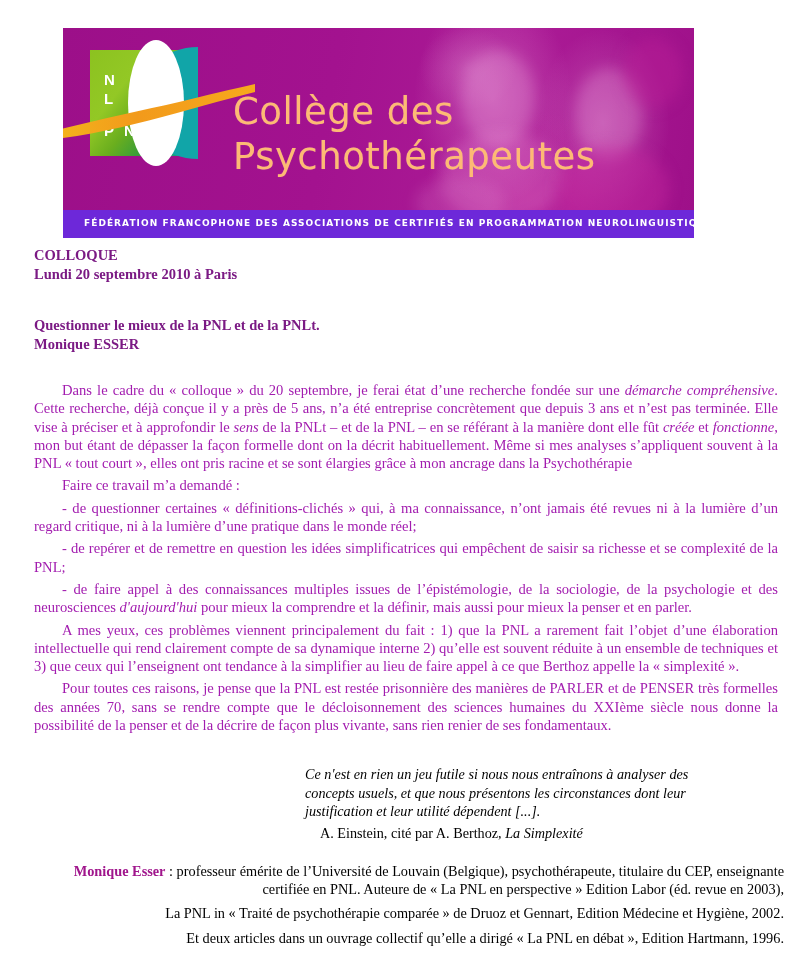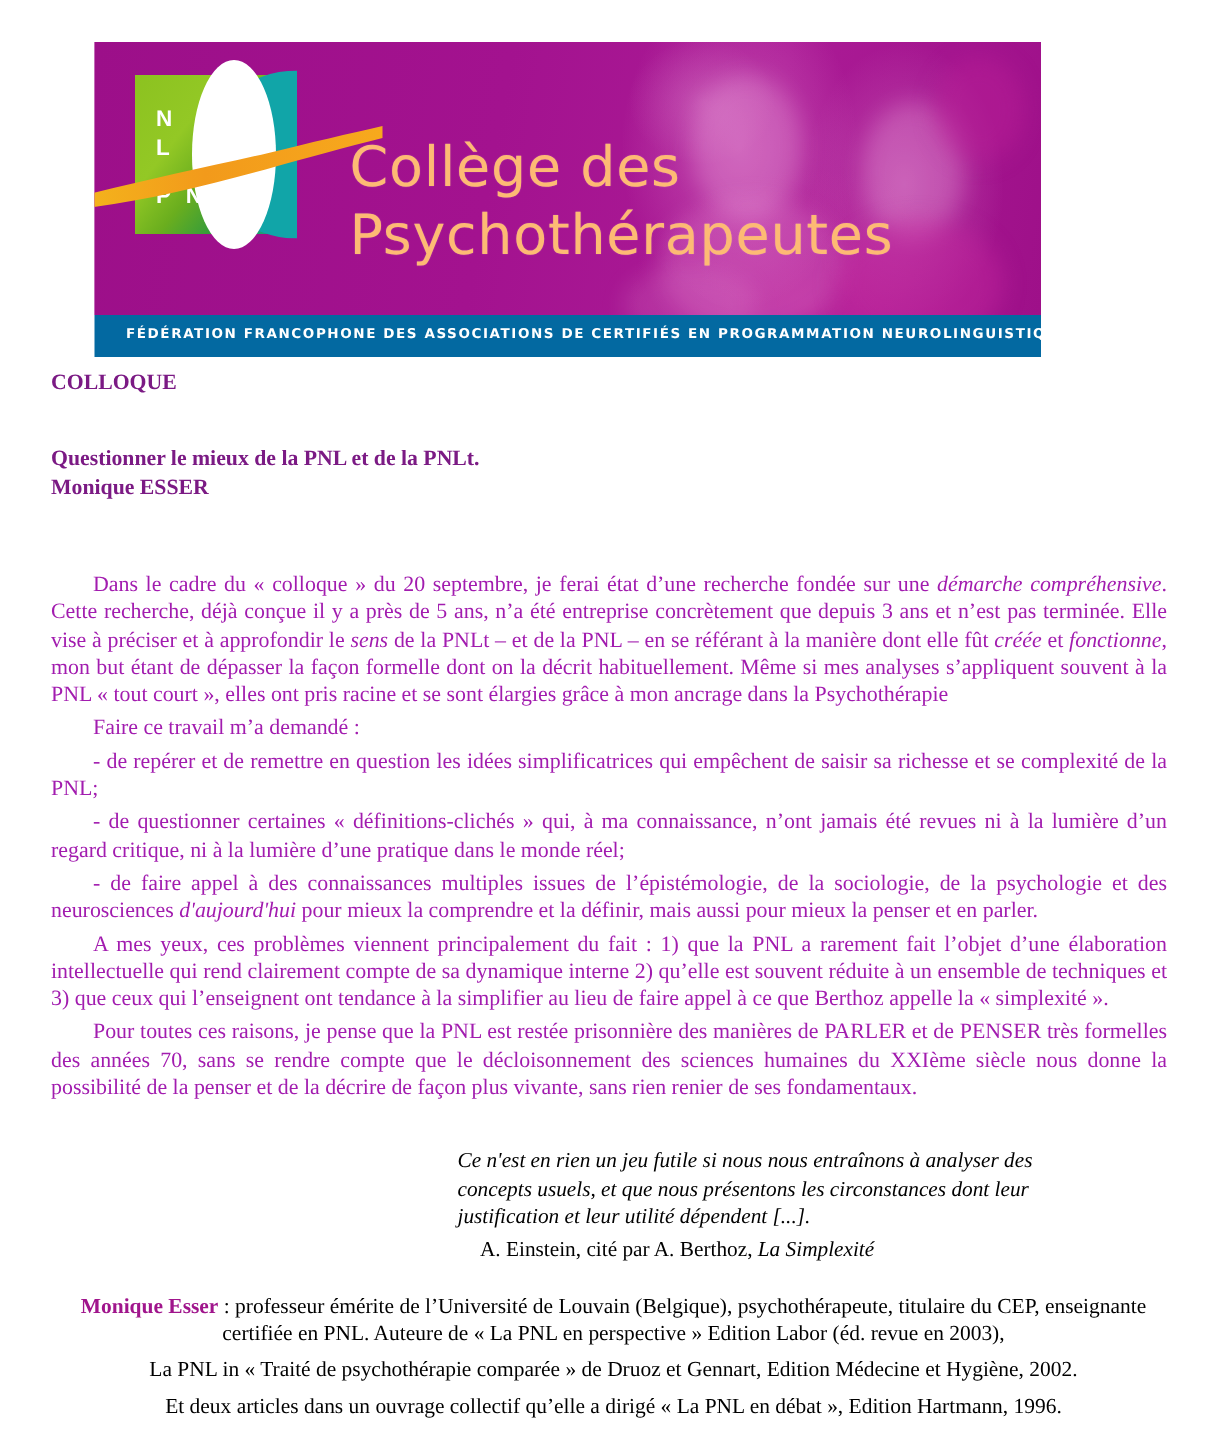--- a/index.html
+++ b/index.html
@@ -127,21 +127,21 @@
     white-space: pre-line;
     text-shadow: 0 0 1px rgba(255,255,255,0.25);
   }
 
   .banner-strip {
     position: absolute;
     left: 63px;
     top: 210px;
     width: 631px;
     height: 28px;
-    background: #0369a1;
+    background: #6d28d9;
   }
   .banner-strip-text {
     position: absolute;
     left: 21px;
     top: 8px;
     right: 8px;
     color: #ffffff;
     font-family: "DejaVu Sans", "Liberation Sans", sans-serif;
     font-size: 9px;
     font-weight: bold;
@@ -206,21 +206,21 @@
   .quote-attrib i { font-style: italic; }
 
   
   .bio {
     position: absolute;
     left: 34px;
     top: 862px;
     width: 750px;
     font-size: 14.3px;
     line-height: 18.2px;
-    text-align: center;
+    text-align: right;
   }
   .bio .name {
     color: #a0158c;
     font-weight: bold;
   }
   .bio p { margin: 0; }
   .bio p.sp { margin-top: 6px; }
 </style>
 </head>
 <body>
@@ -259,34 +259,35 @@
   <div class="banner-title">Collège des
 Psychothérapeutes</div>
 </div>
 
 <div class="banner-strip">
   <div class="banner-strip-text">FÉDÉRATION FRANCOPHONE DES ASSOCIATIONS DE CERTIFIÉS EN PROGRAMMATION NEUROLINGUISTIQUE</div>
 </div>
 
 <div class="headings">
   <div>COLLOQUE</div>
+  <div>Lundi 20 septembre 2010 à Paris</div>
   <div class="gap"></div>
   <div>Questionner le mieux de la PNL et de la PNLt.</div>
   <div>Monique ESSER</div>
 </div>
 
 <div class="body-text">
 
   <p><span>Dans le cadre du « colloque » du 20 septembre, je ferai état d’une recherche fondée sur une </span><i>démarche compréhensive</i><span>. Cette recherche, déjà conçue il y a près de 5 ans, n’a été entreprise concrètement que depuis 3 ans et n’est pas terminée. Elle vise à préciser et à approfondir le </span><i>sens</i><span> de la PNLt – et de la PNL – en se référant à la manière dont elle fût </span><i>créée</i><span> et </span><i>fonctionne</i><span>, mon but étant de dépasser la façon formelle dont on la décrit habituellement. Même si mes analyses s’appliquent souvent à la PNL « tout court », elles ont pris racine et se sont élargies grâce à mon ancrage dans la Psychothérapie</span></p>
 
   <p>Faire ce travail m’a demandé :</p>
 
+  <p class="dash">- de questionner certaines « définitions-clichés » qui, à ma connaissance, n’ont jamais été revues ni à la lumière d’un regard critique, ni à la lumière d’une pratique dans le monde réel;</p>
+
   <p class="dash">- de repérer et de remettre en question les idées simplificatrices qui empêchent de saisir sa richesse et se complexité de la PNL;</p>
-
-  <p class="dash">- de questionner certaines « définitions-clichés » qui, à ma connaissance, n’ont jamais été revues ni à la lumière d’un regard critique, ni à la lumière d’une pratique dans le monde réel;</p>
 
   <p class="dash"><span>- de faire appel à des connaissances multiples issues de l’épistémologie, de la sociologie, de la psychologie et des neurosciences </span><i>d'aujourd'hui</i><span> pour mieux la comprendre et la définir, mais aussi pour mieux la penser et en parler.</span></p>
 
   <p>A mes yeux, ces problèmes viennent principalement du fait : 1) que la PNL a rarement fait l’objet d’une élaboration intellectuelle qui rend clairement compte de sa dynamique interne 2) qu’elle est souvent réduite à un ensemble de techniques et 3) que ceux qui l’enseignent ont tendance à la simplifier au lieu de faire appel à ce que Berthoz appelle la « simplexité ».</p>
 
   <p>Pour toutes ces raisons, je pense que la PNL est restée prisonnière des manières de PARLER et de PENSER très formelles des années 70, sans se rendre compte que le décloisonnement des sciences humaines du XXIème siècle nous donne la possibilité de la penser et de la décrire de façon plus vivante, sans rien renier de ses fondamentaux.</p>
 
 </div>
 
 <div class="quote">Ce n'est en rien un jeu futile si nous nous entraînons à analyser des concepts usuels, et que nous présentons les circonstances dont leur justification et leur utilité dépendent [...].</div>

